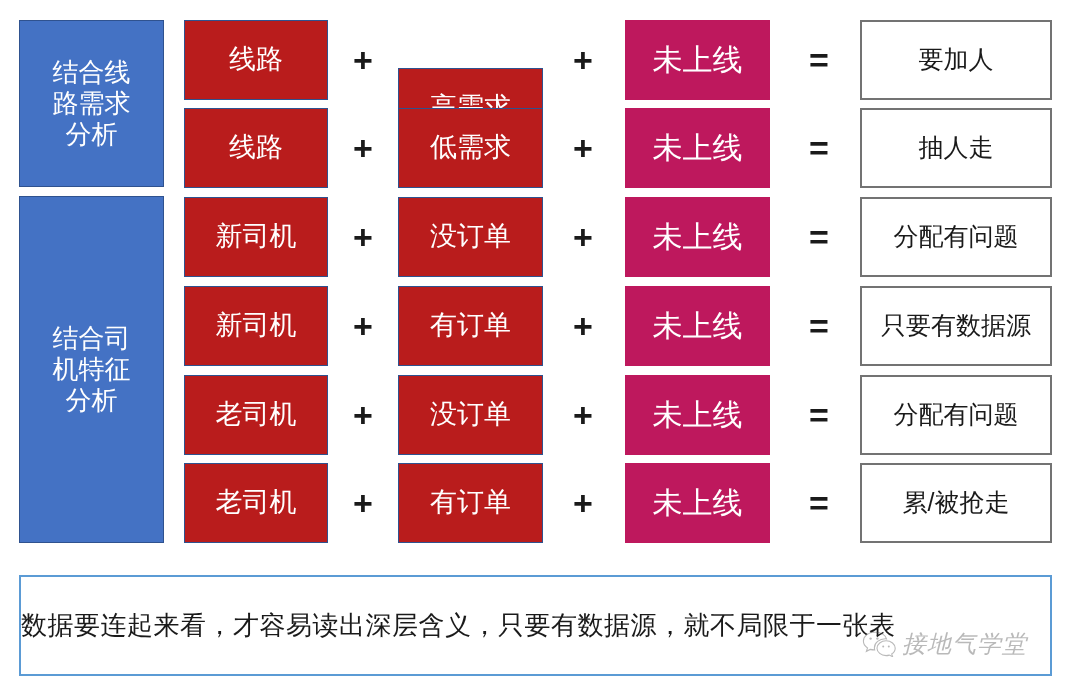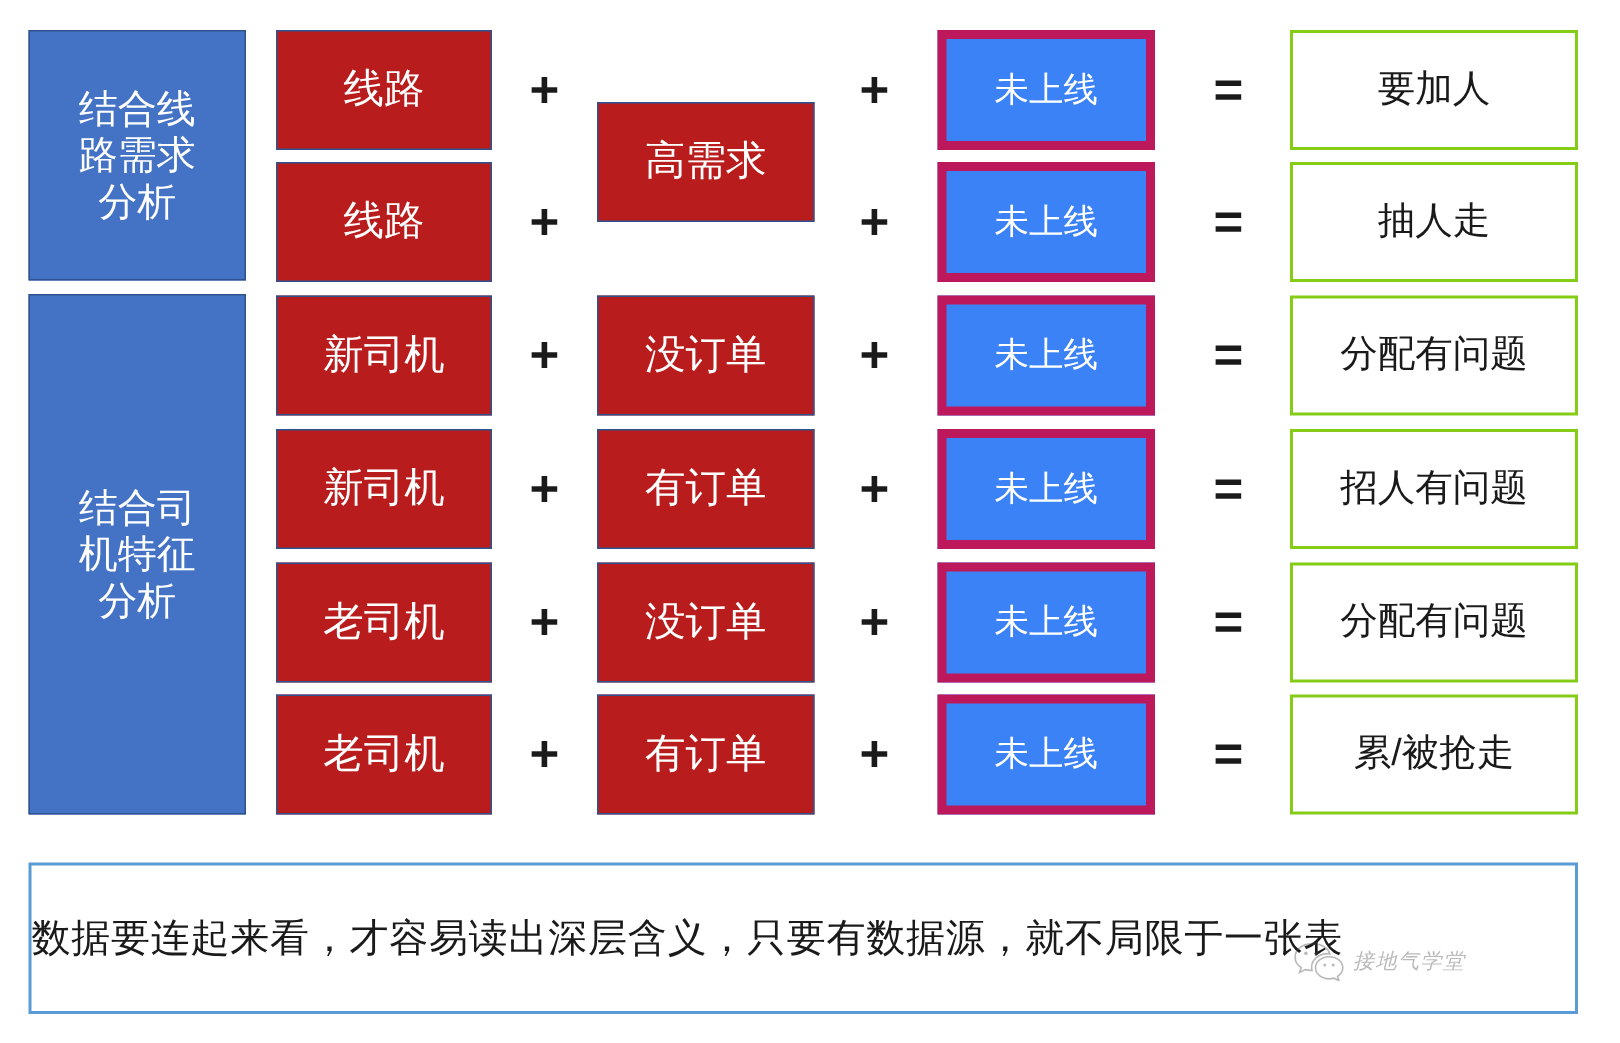--- a/index.html
+++ b/index.html
@@ -36,29 +36,29 @@
   }
 
   .box-blue {
     background: #b91c1c;
     border: 1px solid #2F528F;
     color: #FFFFFF;
     font-size: 27px;
   }
 
   .box-green {
-    background: #3b82f6;
-    border: 6px solid #be185d;
+    background: #be185d;
+    border: 1px solid #be185d;
     color: #FFFFFF;
-    font-size: 23px;
+    font-size: 30px;
   }
 
   .box-result {
     background: #FFFFFF;
-    border: 2px solid #84cc16;
+    border: 2px solid #737373;
     color: #1A1A1A;
     font-size: 25px;
   }
 
   .box-label {
     background: #4472C4;
     border: 1px solid #2F528F;
     color: #FFFFFF;
     font-size: 26px;
   }
@@ -91,21 +91,21 @@
   
   .watermark {
     position: absolute;
     display: flex;
     align-items: center;
     gap: 6px;
     opacity: 0.38;
     pointer-events: none;
   }
   .watermark .wm-text {
-    font-size: 14px;
+    font-size: 24px;
     color: #4a4a4a;
     font-style: italic;
     letter-spacing: 1px;
   }
   .wm-logo { display:block; }
 </style>
 </head>
 <body>
 
 <div id="canvas">
@@ -121,40 +121,41 @@
   <div class="box box-blue" style="left:184px; top:20px; width:144px; height:80px;">线路</div>
   <div class="op" style="left:340px; top:20px; width:46px; height:80px;">+</div>
   <div class="box box-blue" style="left:398px; top:20px; width:145px; height:80px;margin-top:48px;">高需求</div>
   <div class="op" style="left:560px; top:20px; width:46px; height:80px;">+</div>
   <div class="box box-green" style="left:625px; top:20px; width:145px; height:80px;">未上线</div>
   <div class="op" style="left:796px; top:20px; width:46px; height:80px;">=</div>
   <div class="box box-result" style="left:860px; top:20px; width:192px; height:80px;">要加人</div>
 
   <div class="box box-blue" style="left:184px; top:108px; width:144px; height:80px;">线路</div>
   <div class="op" style="left:340px; top:108px; width:46px; height:80px;">+</div>
+  <div class="box box-blue" style="left:398px; top:108px; width:145px; height:80px;">低需求</div>
   <div class="op" style="left:560px; top:108px; width:46px; height:80px;">+</div>
   <div class="box box-green" style="left:625px; top:108px; width:145px; height:80px;">未上线</div>
   <div class="op" style="left:796px; top:108px; width:46px; height:80px;">=</div>
   <div class="box box-result" style="left:860px; top:108px; width:192px; height:80px;">抽人走</div>
 
   <div class="box box-blue" style="left:184px; top:197px; width:144px; height:80px;">新司机</div>
   <div class="op" style="left:340px; top:197px; width:46px; height:80px;">+</div>
   <div class="box box-blue" style="left:398px; top:197px; width:145px; height:80px;">没订单</div>
   <div class="op" style="left:560px; top:197px; width:46px; height:80px;">+</div>
   <div class="box box-green" style="left:625px; top:197px; width:145px; height:80px;">未上线</div>
   <div class="op" style="left:796px; top:197px; width:46px; height:80px;">=</div>
   <div class="box box-result" style="left:860px; top:197px; width:192px; height:80px;">分配有问题</div>
 
   <div class="box box-blue" style="left:184px; top:286px; width:144px; height:80px;">新司机</div>
   <div class="op" style="left:340px; top:286px; width:46px; height:80px;">+</div>
   <div class="box box-blue" style="left:398px; top:286px; width:145px; height:80px;">有订单</div>
   <div class="op" style="left:560px; top:286px; width:46px; height:80px;">+</div>
   <div class="box box-green" style="left:625px; top:286px; width:145px; height:80px;">未上线</div>
   <div class="op" style="left:796px; top:286px; width:46px; height:80px;">=</div>
-  <div class="box box-result" style="left:860px; top:286px; width:192px; height:80px;">招人有问题</div>
+  <div class="box box-result" style="left:860px; top:286px; width:192px; height:80px;">只要有数据源</div>
 
   <div class="box box-blue" style="left:184px; top:375px; width:144px; height:80px;">老司机</div>
   <div class="op" style="left:340px; top:375px; width:46px; height:80px;">+</div>
   <div class="box box-blue" style="left:398px; top:375px; width:145px; height:80px;">没订单</div>
   <div class="op" style="left:560px; top:375px; width:46px; height:80px;">+</div>
   <div class="box box-green" style="left:625px; top:375px; width:145px; height:80px;">未上线</div>
   <div class="op" style="left:796px; top:375px; width:46px; height:80px;">=</div>
   <div class="box box-result" style="left:860px; top:375px; width:192px; height:80px;">分配有问题</div>
 
   <div class="box box-blue" style="left:184px; top:463px; width:144px; height:80px;">老司机</div>

